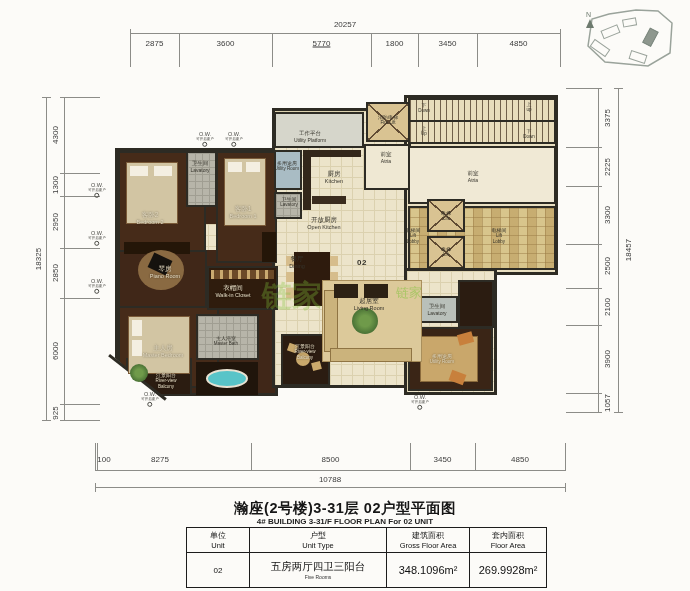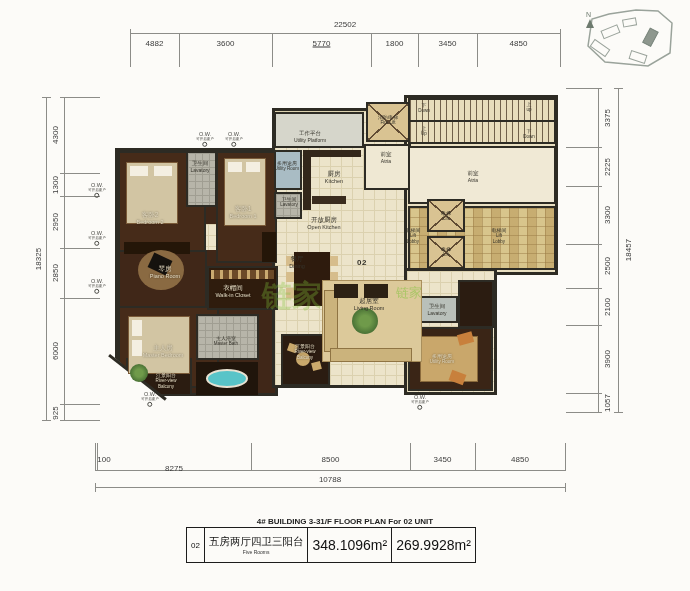--- a/index.html
+++ b/index.html
@@ -32,21 +32,21 @@
   .ow .a{font-size:5.5px;}
   .ow .n{font-size:3.5px;}
   .ow .c{width:3px;height:3px;border:1px solid #4a4a45;border-radius:50%;margin:1px auto 0;}
   .title-cn{font-size:14.5px;font-weight:700;color:#161616;letter-spacing:.5px;transform:translateX(-50%);white-space:nowrap;}
   .title-en{font-size:8px;font-weight:700;color:#222;transform:translateX(-50%);white-space:nowrap;}
   table.info{position:absolute;border-collapse:collapse;background:#fcfbf8;}
   table.info td{border:1px solid #1c1c1c;text-align:center;vertical-align:middle;padding:1px 4px;}
   .hcn{font-size:8px;color:#111;} .hen{font-size:7.5px;color:#111;}
   .cell-unit{font-size:8px;color:#111;}
   .type-cn{font-size:10.5px;color:#111;} .type-en{font-size:5px;color:#333;}
-  .area{font-size:14px;color:#111;text-align:center;}
+  .area{font-size:11px;color:#111;text-align:center;}
 </style>
 </head>
 <body>
 
 <div id="canvas">
 
   <div class="abs wall3 wood" style="left:115px;top:148px;width:163px;height:248px"></div>
   <div class="abs wall3 creamg" style="left:272px;top:108px;width:141px;height:280px"></div>
   <div class="abs wall3 beige" style="left:404px;top:95px;width:154px;height:180px"></div>
   <div class="abs wall3 creamg" style="left:404px;top:268px;width:93px;height:127px"></div>
@@ -133,24 +133,43 @@
       <rect x="54" y="47" width="16" height="8" transform="rotate(18 62 51)"></rect>
     </g>
     <rect x="70" y="23" width="9" height="16" transform="rotate(28 74 31)" fill="#8e978e" stroke="#77837a"></rect>
     <text x="10" y="11" font-size="7" fill="#6d7a6e">N</text>
     <polygon points="14,13 18,22 10,22" fill="#6d7a6e"></polygon>
   </svg>
 
   <div class="abs" style="left:262px;top:276px;font-size:30px;font-weight:700;color:rgba(130,195,60,.32)">链家</div>
   <div class="abs" style="left:396px;top:284px;font-size:13px;color:rgba(130,195,60,.55)">链家</div>
 
+  <div class="abs title-cn" style="left:345px;top:499px">瀚座(2号楼)3-31层 02户型平面图</div>
   <div class="abs title-en" style="left:345px;top:517px">4# BUILDING 3-31/F FLOOR PLAN For 02 UNIT</div>
 
   <table class="info" style="left:186px;top:527px">
     <tbody>
+        <tr>
+      <td style="width:54px;height:22px">
+        <div class="hcn">单位</div>
+        <div class="hen">Unit</div>
+      </td>
+      <td style="width:128px">
+        <div class="hcn">户型</div>
+        <div class="hen">Unit Type</div>
+      </td>
+      <td style="width:74px">
+        <div class="hcn">建筑面积</div>
+        <div class="hen">Gross Floor Area</div>
+      </td>
+      <td style="width:68px">
+        <div class="hcn">套内面积</div>
+        <div class="hen">Floor Area</div>
+      </td>
+    </tr>
     <tr>
       <td style="height:32px">
         <div class="cell-unit">02</div>
       </td>
       <td>
         <div class="type-cn">五房两厅四卫三阳台</div>
         <div class="type-en">Five Rooms</div>
       </td>
       <td>
         <div class="area">348.1096m²</div>
@@ -162,39 +181,39 @@
   </tbody>
     </table>
 <div class="dimline" style="left: 130px; top: 33px; width: 430px; height: 1px;"></div>
     <div class="dimline" style="left: 130px; top: 33px; width: 1px; height: 34px;"></div>
     <div class="dimline" style="left: 179px; top: 33px; width: 1px; height: 34px;"></div>
     <div class="dimline" style="left: 272px; top: 33px; width: 1px; height: 34px;"></div>
     <div class="dimline" style="left: 371px; top: 33px; width: 1px; height: 34px;"></div>
     <div class="dimline" style="left: 418px; top: 33px; width: 1px; height: 34px;"></div>
     <div class="dimline" style="left: 477px; top: 33px; width: 1px; height: 34px;"></div>
     <div class="dimline" style="left: 560px; top: 33px; width: 1px; height: 34px;"></div>
-    <div class="dim" style="left: 154.5px; top: 43px;">4882</div>
+    <div class="dim" style="left: 154.5px; top: 43px;">2875</div>
     <div class="dim" style="left: 225.5px; top: 43px;">3600</div>
     <div class="dim" style="left: 321.5px; top: 43px; text-decoration: underline;">5770</div>
     <div class="dim" style="left: 394.5px; top: 43px;">1800</div>
     <div class="dim" style="left: 447.5px; top: 43px;">3450</div>
     <div class="dim" style="left: 518.5px; top: 43px;">4850</div>
     <div class="dimline" style="left: 130px; top: 33px; width: 430px; height: 1px;"></div>
     <div class="dimline" style="left: 130px; top: 29px; width: 1px; height: 9px;"></div>
     <div class="dimline" style="left: 560px; top: 29px; width: 1px; height: 9px;"></div>
-    <div class="dim" style="left: 345px; top: 24px;">22502</div>
+    <div class="dim" style="left: 345px; top: 24px;">20257</div>
     <div class="dimline" style="left: 95px; top: 470px; width: 470px; height: 1px;"></div>
     <div class="dimline" style="left: 95px; top: 443px; width: 1px; height: 28px;"></div>
     <div class="dimline" style="left: 97px; top: 443px; width: 1px; height: 28px;"></div>
     <div class="dimline" style="left: 251px; top: 443px; width: 1px; height: 28px;"></div>
     <div class="dimline" style="left: 410px; top: 443px; width: 1px; height: 28px;"></div>
     <div class="dimline" style="left: 475px; top: 443px; width: 1px; height: 28px;"></div>
     <div class="dimline" style="left: 565px; top: 443px; width: 1px; height: 28px;"></div>
     <div class="dim" style="left: 104px; top: 459px;">100</div>
-    <div class="dim" style="left: 174px; top: 459px; margin-top: 9px;">8275</div>
+    <div class="dim" style="left: 160px; top: 459px;">8275</div>
     <div class="dim" style="left: 330.5px; top: 459px;">8500</div>
     <div class="dim" style="left: 442.5px; top: 459px;">3450</div>
     <div class="dim" style="left: 520px; top: 459px;">4850</div>
     <div class="dimline" style="left: 95px; top: 487px; width: 470px; height: 1px;"></div>
     <div class="dimline" style="left: 95px; top: 483px; width: 1px; height: 9px;"></div>
     <div class="dimline" style="left: 565px; top: 483px; width: 1px; height: 9px;"></div>
     <div class="dim" style="left: 330px; top: 479px;">10788</div>
     <div class="dimline" style="left: 64px; top: 97px; width: 1px; height: 323px;"></div>
     <div class="dimline" style="left: 60px; top: 97px; width: 40px; height: 1px;"></div>
     <div class="dimline" style="left: 60px; top: 173px; width: 40px; height: 1px;"></div>

